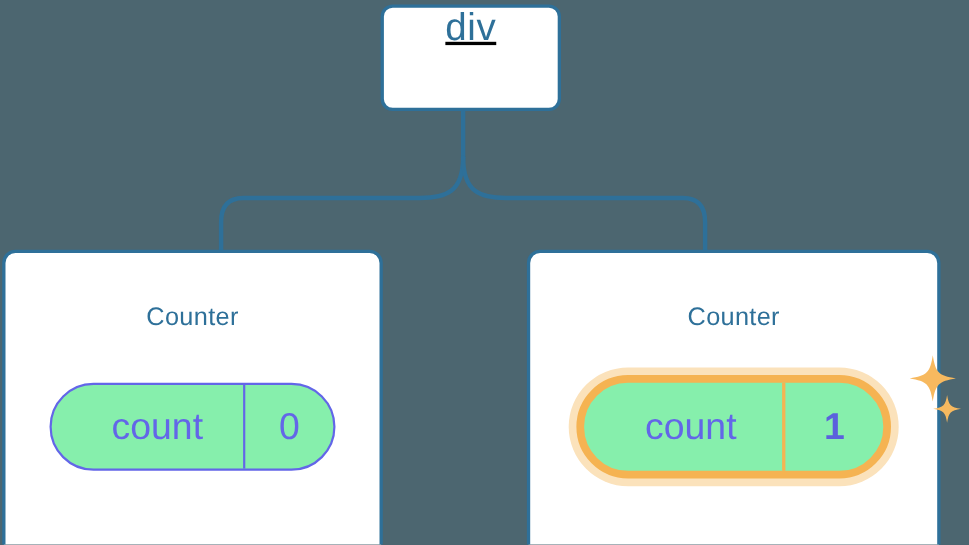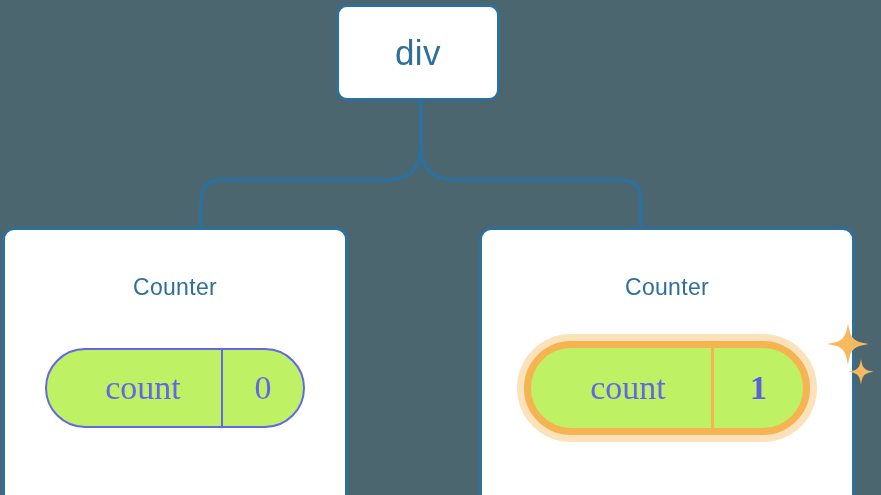--- a/index.html
+++ b/index.html
@@ -35,28 +35,28 @@
   .node {
     position: absolute;
     background: #ffffff;
     border: 3px solid #2e7099;
     border-radius: 12px;
     box-sizing: border-box;
   }
 
   
   #root-node {
-    left: 336px;
+    left: 346px;
     top: 4px;
     width: 164px;
     height: 97px;
     border-radius: 11px;
     display: flex;
-    align-items: center;
     justify-content: center;
+    text-decoration: underline;
   }
   .root-label {
     color: #2e7099;
     font-size: 35px;
     font-weight: 400;
     letter-spacing: 0.5px;
     line-height: 1;
   }
 
   
@@ -92,23 +92,22 @@
     left: 50%;
     transform: translateX(-50%);
   }
   .pill {
     position: relative;
     display: flex;
     align-items: stretch;
     height: 80px;
     border: 2px solid #6366e8;
     border-radius: 40px;
-    background: #bef264;
-    box-sizing: border-box;
-    font-family: Liberation Serif, serif;
+    background: #86efac;
+    box-sizing: border-box;
   }
   .pill-key,
   .pill-val {
     display: flex;
     align-items: center;
     justify-content: center;
     color: #6366e8;
     font-size: 34px;
     font-weight: 400;
     line-height: 1;

